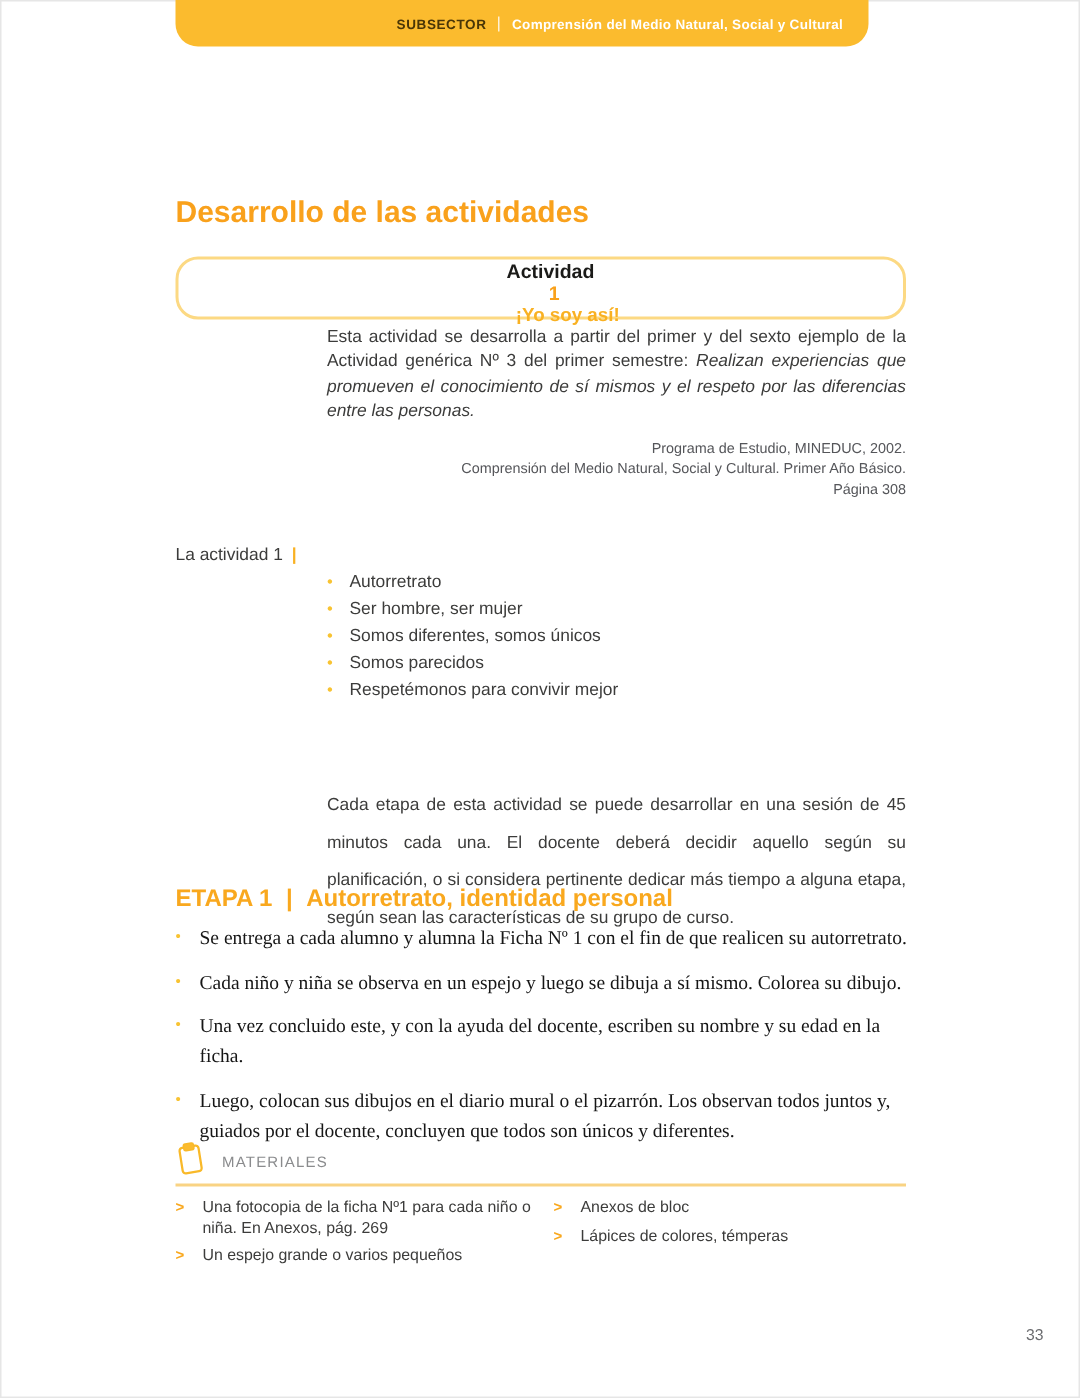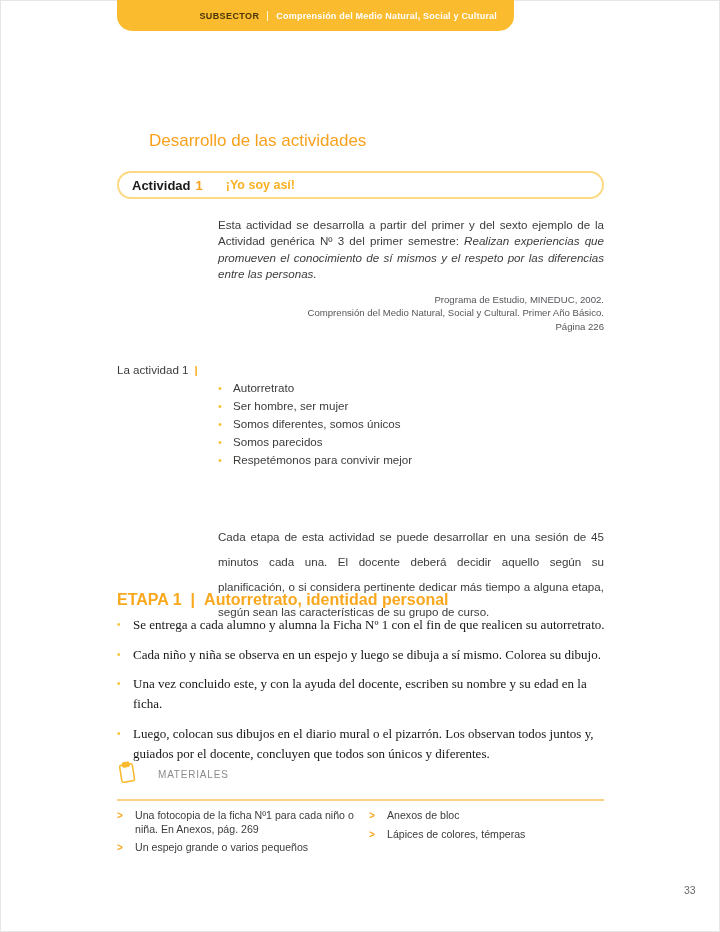--- a/index.html
+++ b/index.html
@@ -5,39 +5,39 @@
   * { margin:0; padding:0; box-sizing:border-box; }
   html,body { background:#ffffff; }
   .page {
     position:relative; width:720px; height:932px; background:#fff;
     font-family:"Liberation Sans", sans-serif; color:#3C3C3B; overflow:hidden;
     outline:1px solid #E6E6E6; outline-offset:-1px; margin:0 auto;
   }
 
   
   .header-bar {
-    position:absolute; left:117px; top:0; width:397px; height:31px;
+    position:absolute; left:117px; top:0; width:462px; height:31px;
     background:#FBBB2E; border-radius:0 0 15px 15px;
     display:flex; align-items:center; justify-content:flex-end;
     padding-right:17px; font-size:9px;
   }
   .header-bar .subsector { font-weight:bold; color:#4A3606; letter-spacing:.4px; }
   .header-bar .hdr-divider { width:1px; height:10px; background:rgba(255,255,255,.8); margin:0 8px; }
   .header-bar .hdr-title { color:#ffffff; font-weight:bold; letter-spacing:.2px; }
 
   .main-title {
     position:absolute; left:117px; top:131px;
-    font-size:17px; font-weight:normal; color:#F9A11C;margin-left:32px;
+    font-size:20px; font-weight:bold; color:#F9A11C;
   }
 
   .activity-box {
-    position:absolute; left:117px; top:171px; width:487px; height:28px;
+    position:absolute; left:117px; top:171px; width:487px; height:42px;
     border:2px solid #FCD983; border-radius:15px;
     display:flex; align-items:center; padding-left:13px;
-    font-size:13px; font-weight:bold;
+    font-size:13px; font-weight:bold;flex-direction:column;
   }
   .activity-box .act-label { color:#1A1A18; }
   .activity-box .act-number { color:#F9A11C; margin-left:5px; }
   .activity-box .act-name { color:#F9B122; margin-left:23px; font-size:12.5px; }
 
   .intro-para {
     position:absolute; left:218px; top:217px; width:386px;
     font-size:11.6px; line-height:16.4px; text-align:justify; color:#3C3C3B;
   }
   .intro-para .italic { font-style:italic; }
@@ -75,22 +75,22 @@
   .serif-bullets {
     position:absolute; left:117px; top:615px; width:492px; list-style:none;
     font-family:"Liberation Serif", serif; font-size:13px; line-height:20px; color:#161616;
   }
   .serif-bullets li { display:flex; margin-bottom:9.5px; }
   .serif-bullets .dot { color:#F8C332; font-size:10px; line-height:20px; width:16px; flex:0 0 16px; font-family:"Liberation Sans",sans-serif; }
   .serif-bullets .b { font-weight:normal; }
 
   .materials { position:absolute; left:117px; top:761px; width:487px; }
   .materials-header {
-    display:flex; align-items:center; gap:21px;
-    padding-bottom:11px; border-bottom:2px solid #F9D383;
+    display:flex; align-items:center; gap:11px;
+    padding-bottom:0; border-bottom:2px solid #F9D383;
   }
   .materials-header .mat-label { font-size:10px; color:#8A8B8D; letter-spacing:.8px; }
   .materials-grid { display:flex; margin-top:8px; }
   .mat-col1 { width:252px; }
   .mat-col2 { flex:1; }
   .mat-item { display:flex; gap:10px; margin-bottom:5px; font-size:10.6px; line-height:13.5px; color:#3C3C3B; }
   .mat-item .chev { color:#F9A81E; font-weight:bold; font-size:10px; flex:0 0 8px; }
 
   .page-number {
     position:absolute; left:684px; top:884px; font-size:10.5px; color:#6A6B6E;
@@ -113,21 +113,21 @@
     <span class="act-label">Actividad</span>
     <span class="act-number">1</span>
     <span class="act-name">¡Yo soy así!</span>
   </div>
 
   <p class="intro-para"><span>Esta actividad se desarrolla a partir del primer y del sexto ejemplo de la Actividad genérica Nº 3 del primer semestre: </span><span class="italic">Realizan experiencias que promueven el conocimiento de sí mismos y el respeto por las diferencias entre las personas.</span></p>
 
   <div class="source-block">
     <div>Programa de Estudio, MINEDUC, 2002.</div>
     <div>Comprensión del Medio Natural, Social y Cultural. Primer Año Básico.</div>
-    <div>Página 226</div>
+    <div>Página 308</div>
   </div>
 
   <div class="stages-side"><span>La actividad 1</span><span class="pipe">|</span></div>
 
 
   <ul class="stages-list">
     <li>
         <span class="dot">•</span>
         <span>Autorretrato</span>
       </li>

